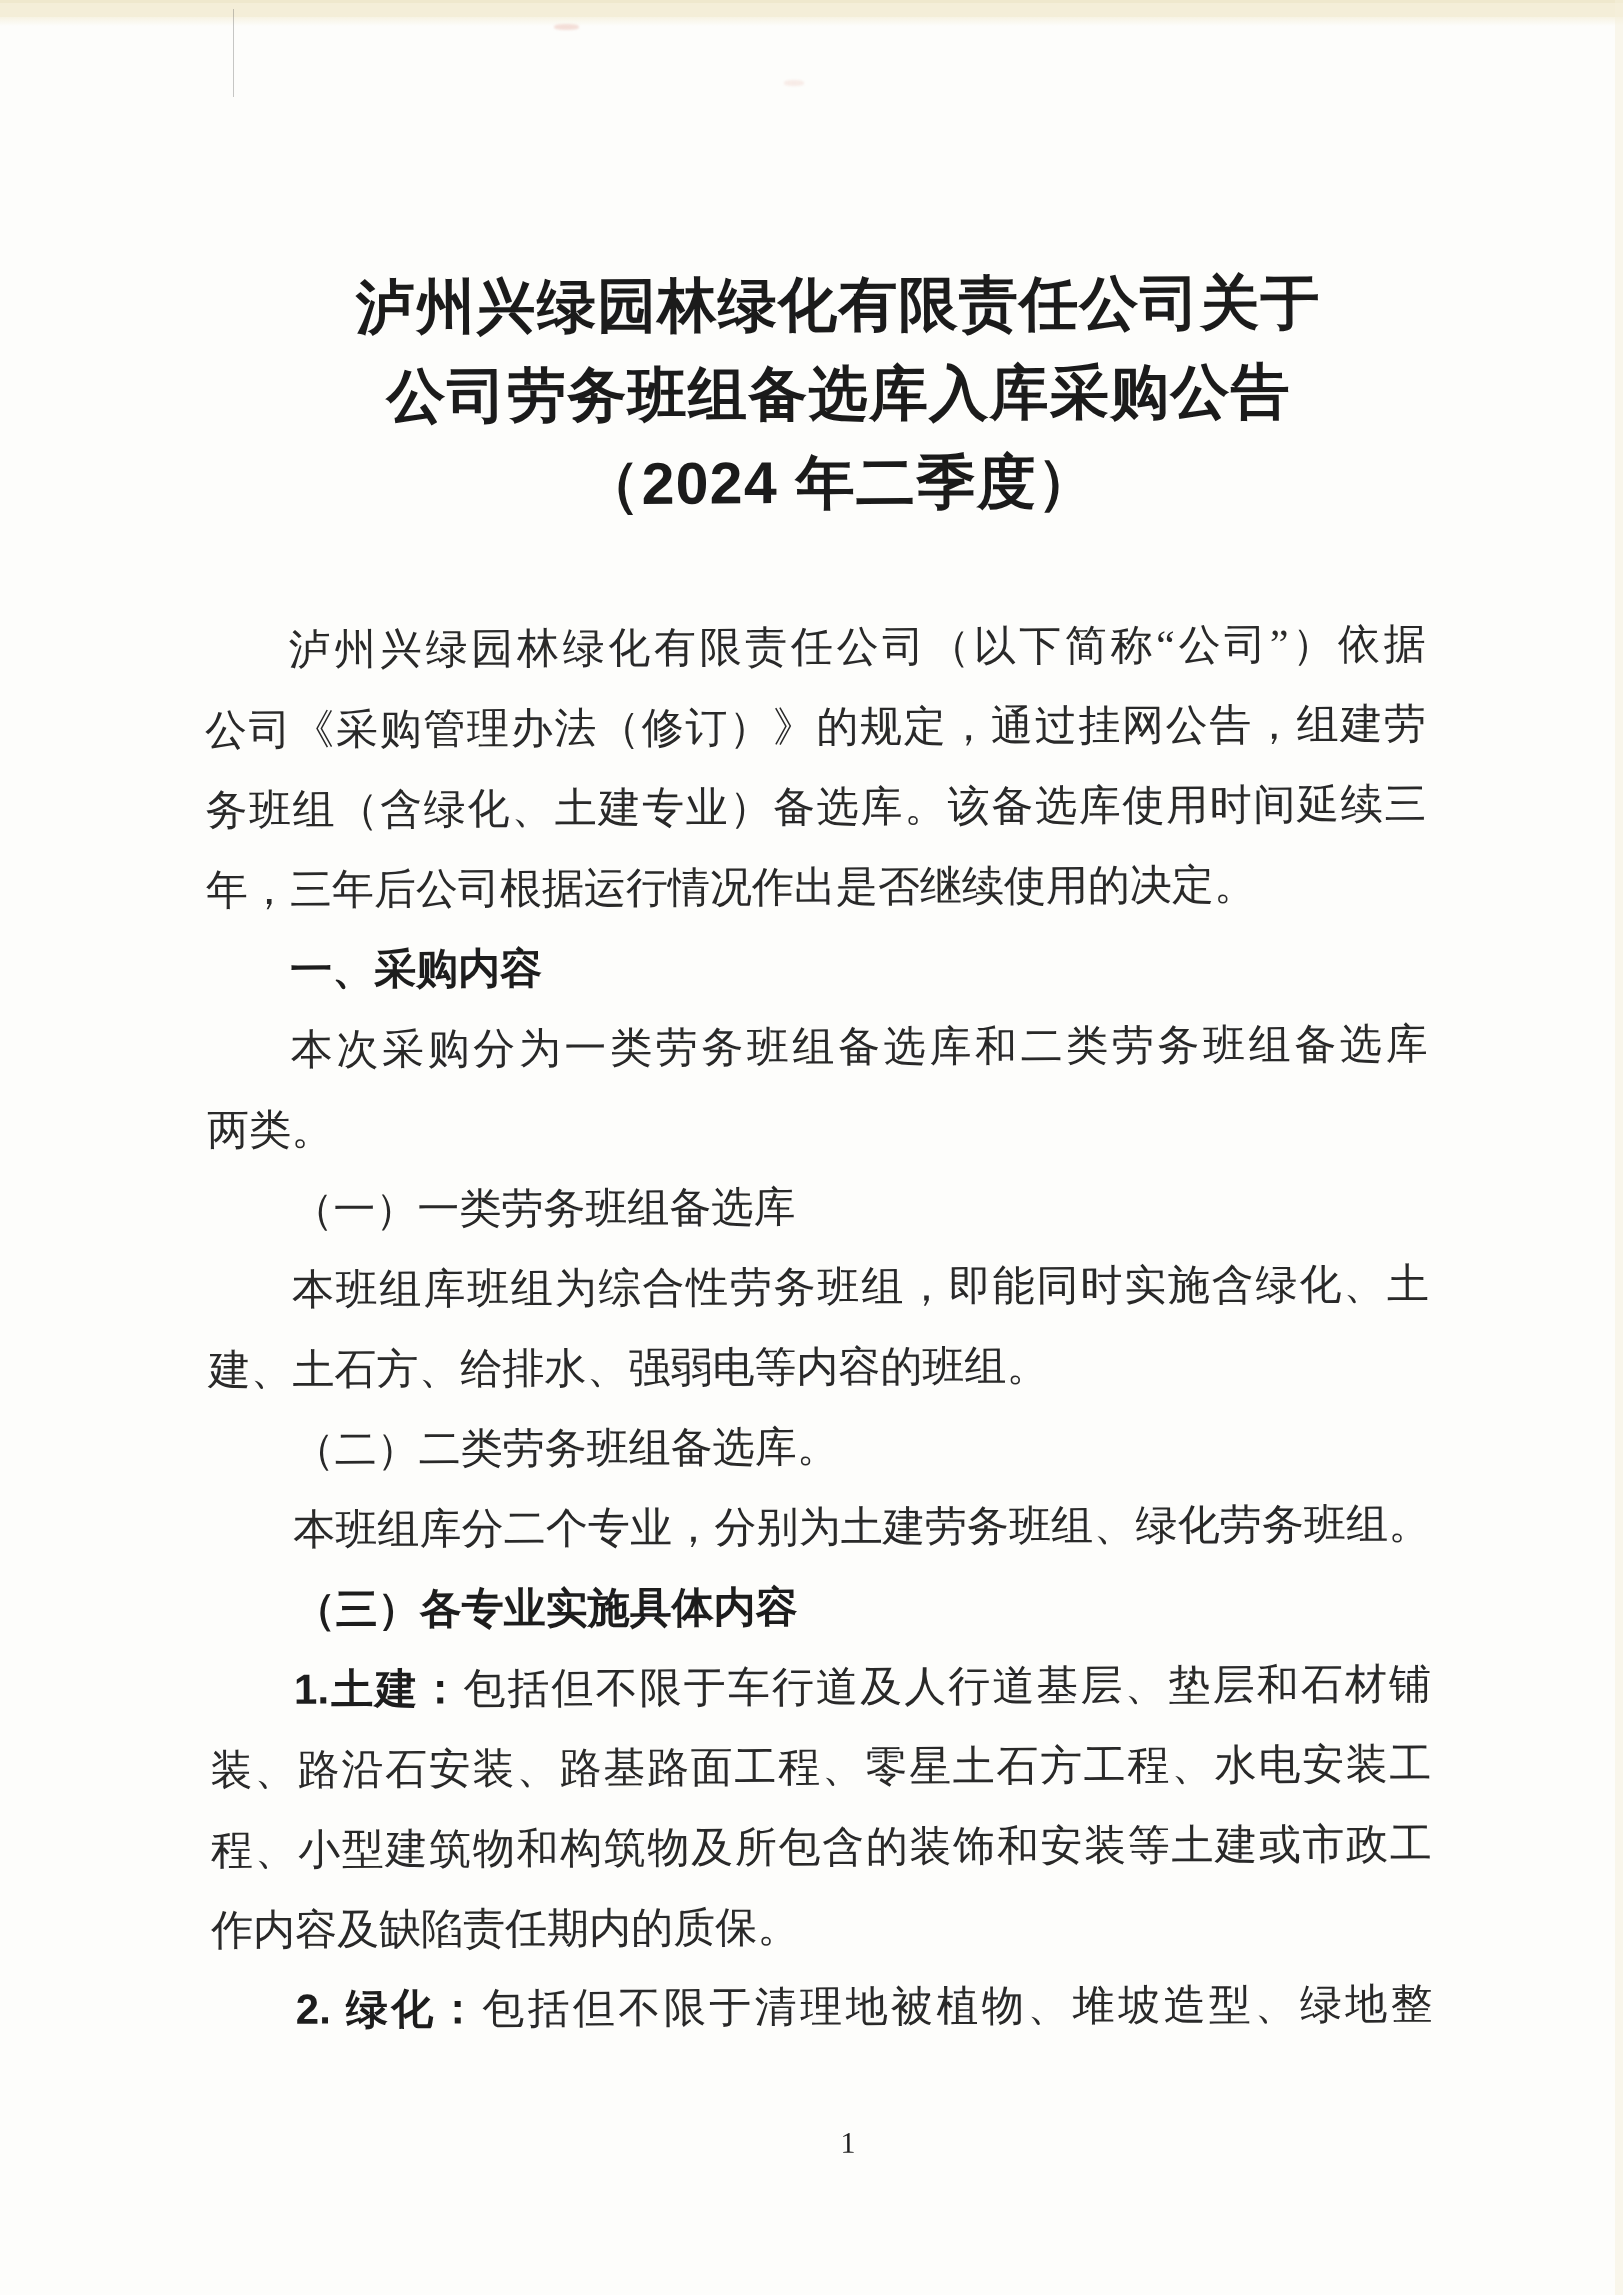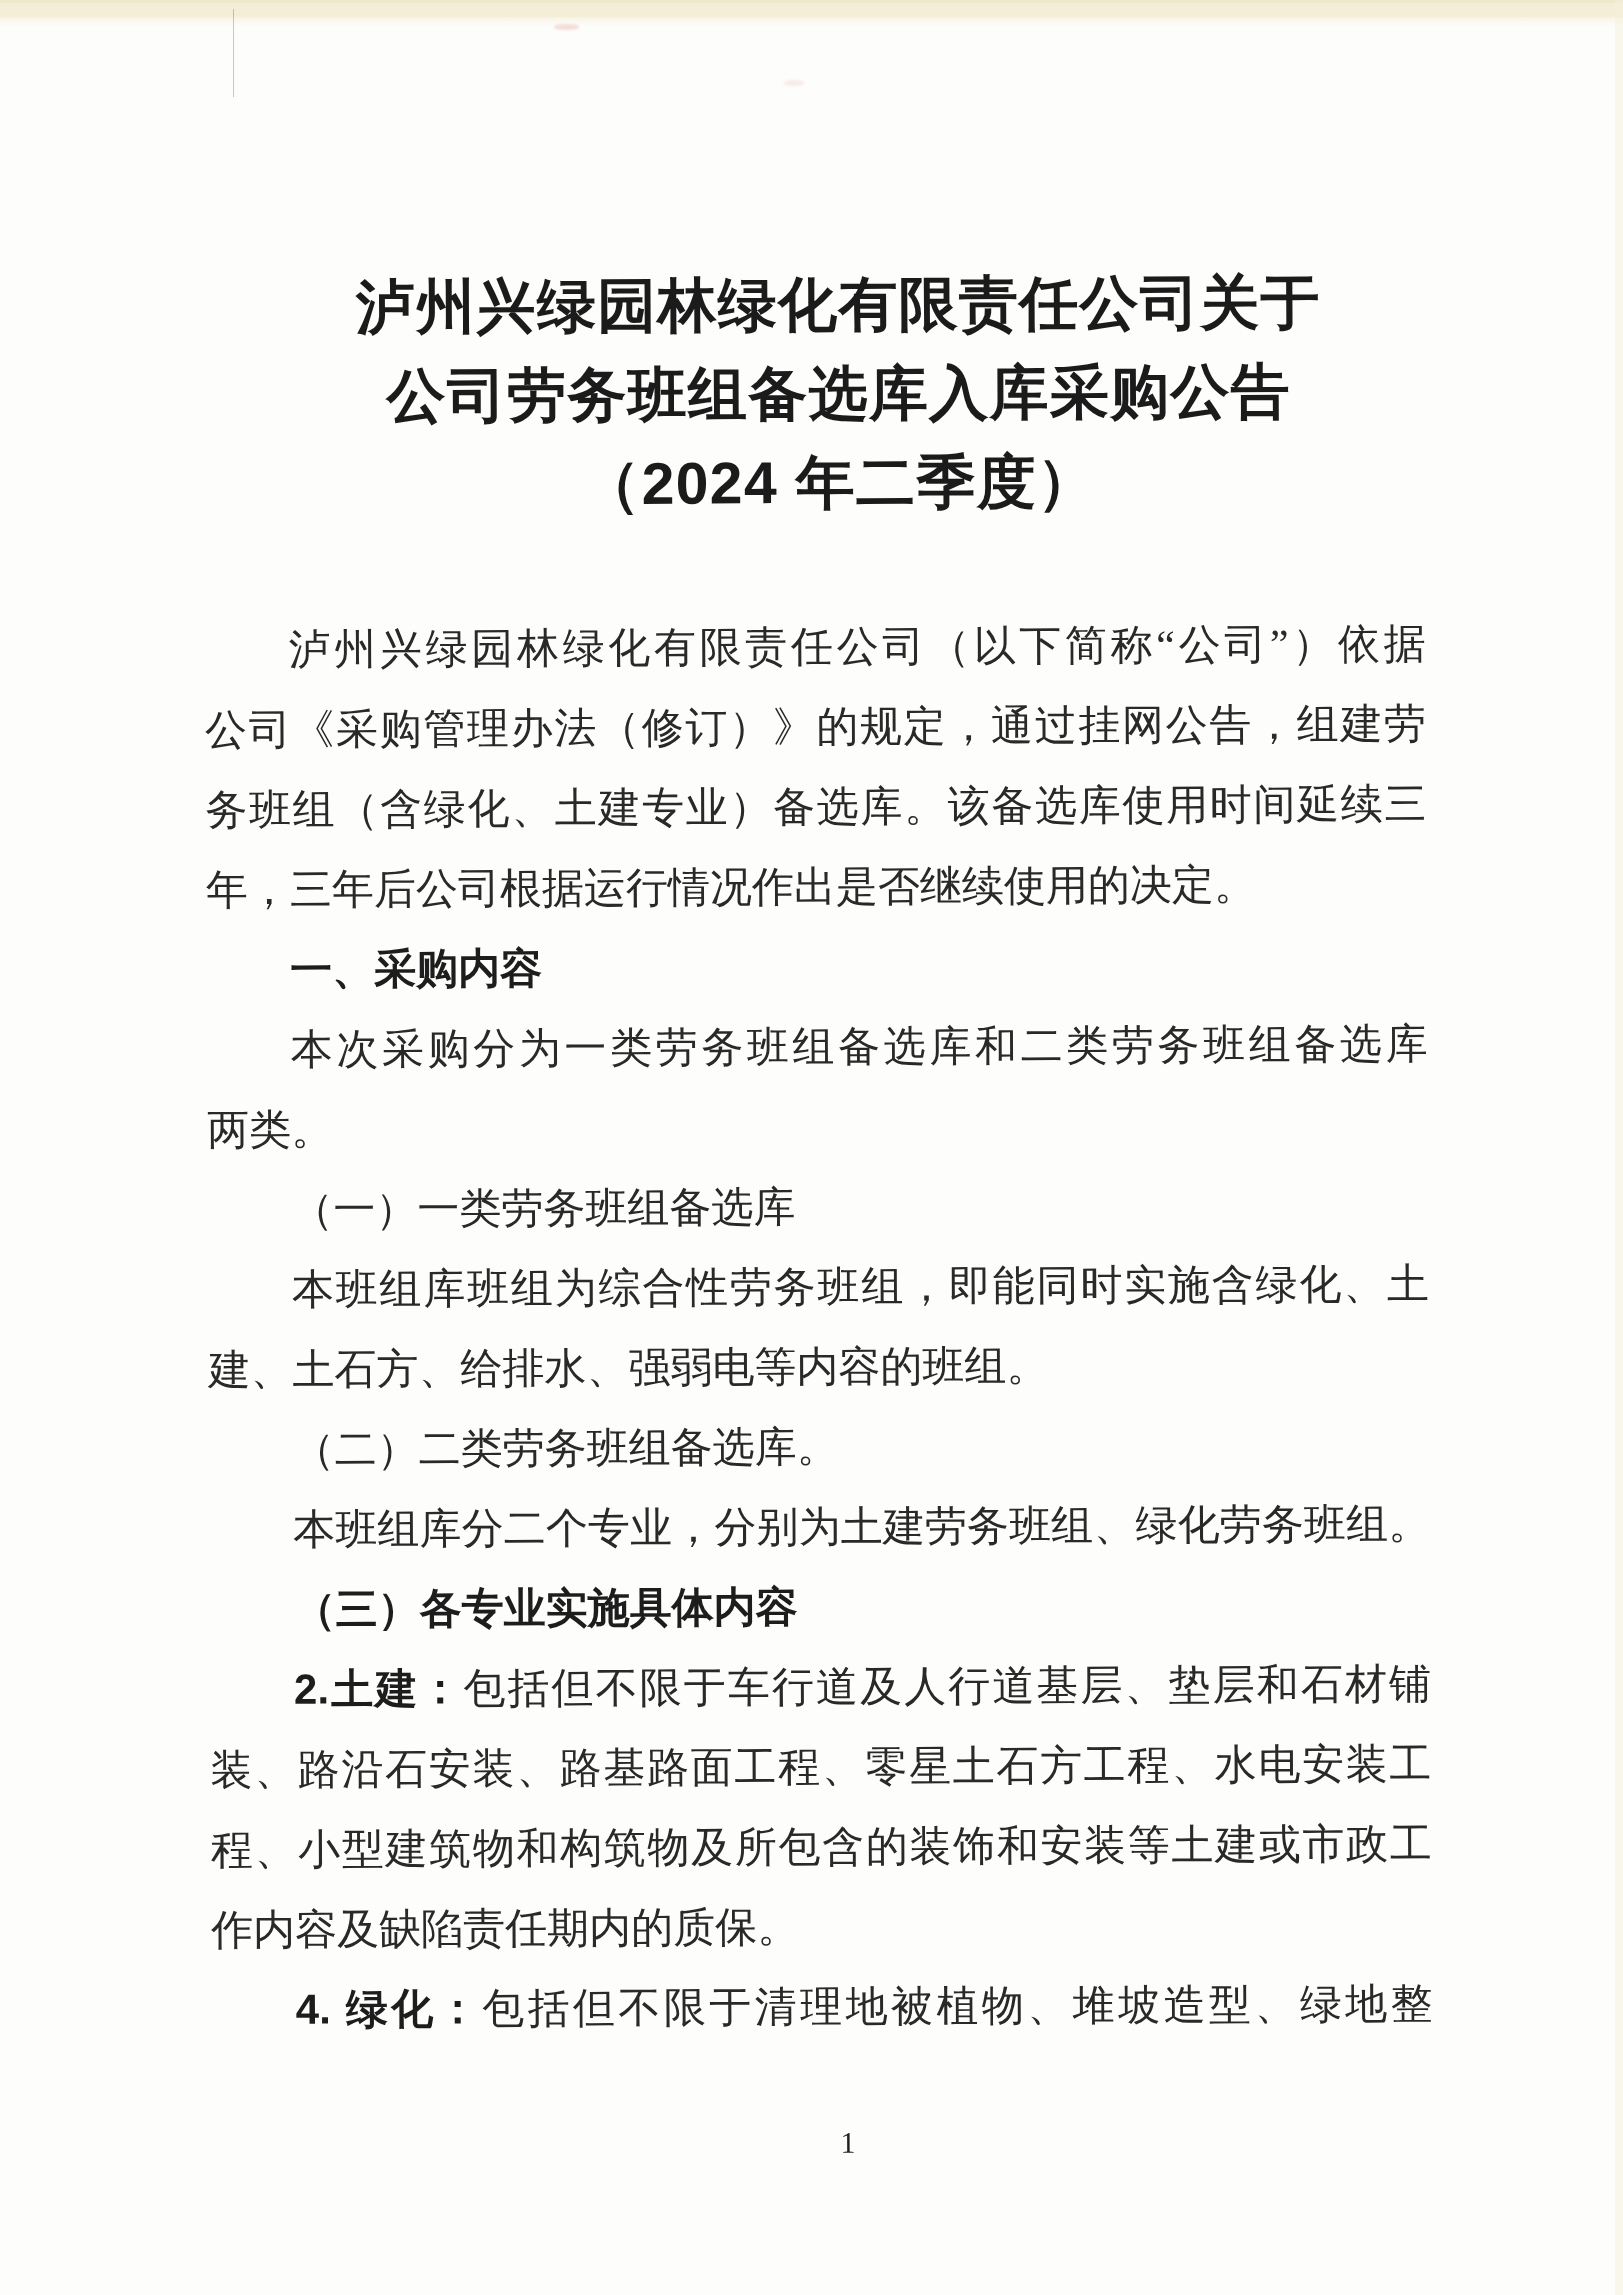--- a/index.html
+++ b/index.html
@@ -106,23 +106,23 @@
     <p class="line"><span>年，三年后公司根据运行情况作出是否继续使用的决定。</span></p>
     <p class="line indent"><span class="b">一、采购内容</span></p>
     <p class="line indent fill"><span>本次采购分为一类劳务班组备选库和二类劳务班组备选库</span></p>
     <p class="line"><span>两类。</span></p>
     <p class="line indent"><span>（一）一类劳务班组备选库</span></p>
     <p class="line indent fill"><span>本班组库班组为综合性劳务班组，即能同时实施含绿化、土</span></p>
     <p class="line"><span>建、土石方、给排水、强弱电等内容的班组。</span></p>
     <p class="line indent"><span>（二）二类劳务班组备选库。</span></p>
     <p class="line indent fill"><span>本班组库分二个专业，分别为土建劳务班组、绿化劳务班组。</span></p>
     <p class="line indent"><span class="b">（三）各专业实施具体内容</span></p>
-    <p class="line indent fill"><span class="b">2.土建：</span><span>包括但不限于车行道及人行道基层、垫层和石材铺</span></p>
+    <p class="line indent fill"><span class="b">1.土建：</span><span>包括但不限于车行道及人行道基层、垫层和石材铺</span></p>
     <p class="line fill"><span>装、路沿石安装、路基路面工程、零星土石方工程、水电安装工</span></p>
     <p class="line fill"><span>程、小型建筑物和构筑物及所包含的装饰和安装等土建或市政工</span></p>
     <p class="line"><span>作内容及缺陷责任期内的质保。</span></p>
-    <p class="line indent fill"><span class="b">4. 绿化：</span><span>包括但不限于清理地被植物、堆坡造型、绿地整</span></p>
+    <p class="line indent fill"><span class="b">2. 绿化：</span><span>包括但不限于清理地被植物、堆坡造型、绿地整</span></p>
   </div>
 
   <div class="page-num">1</div>
 
 </div>
 
 
 </body></html>

